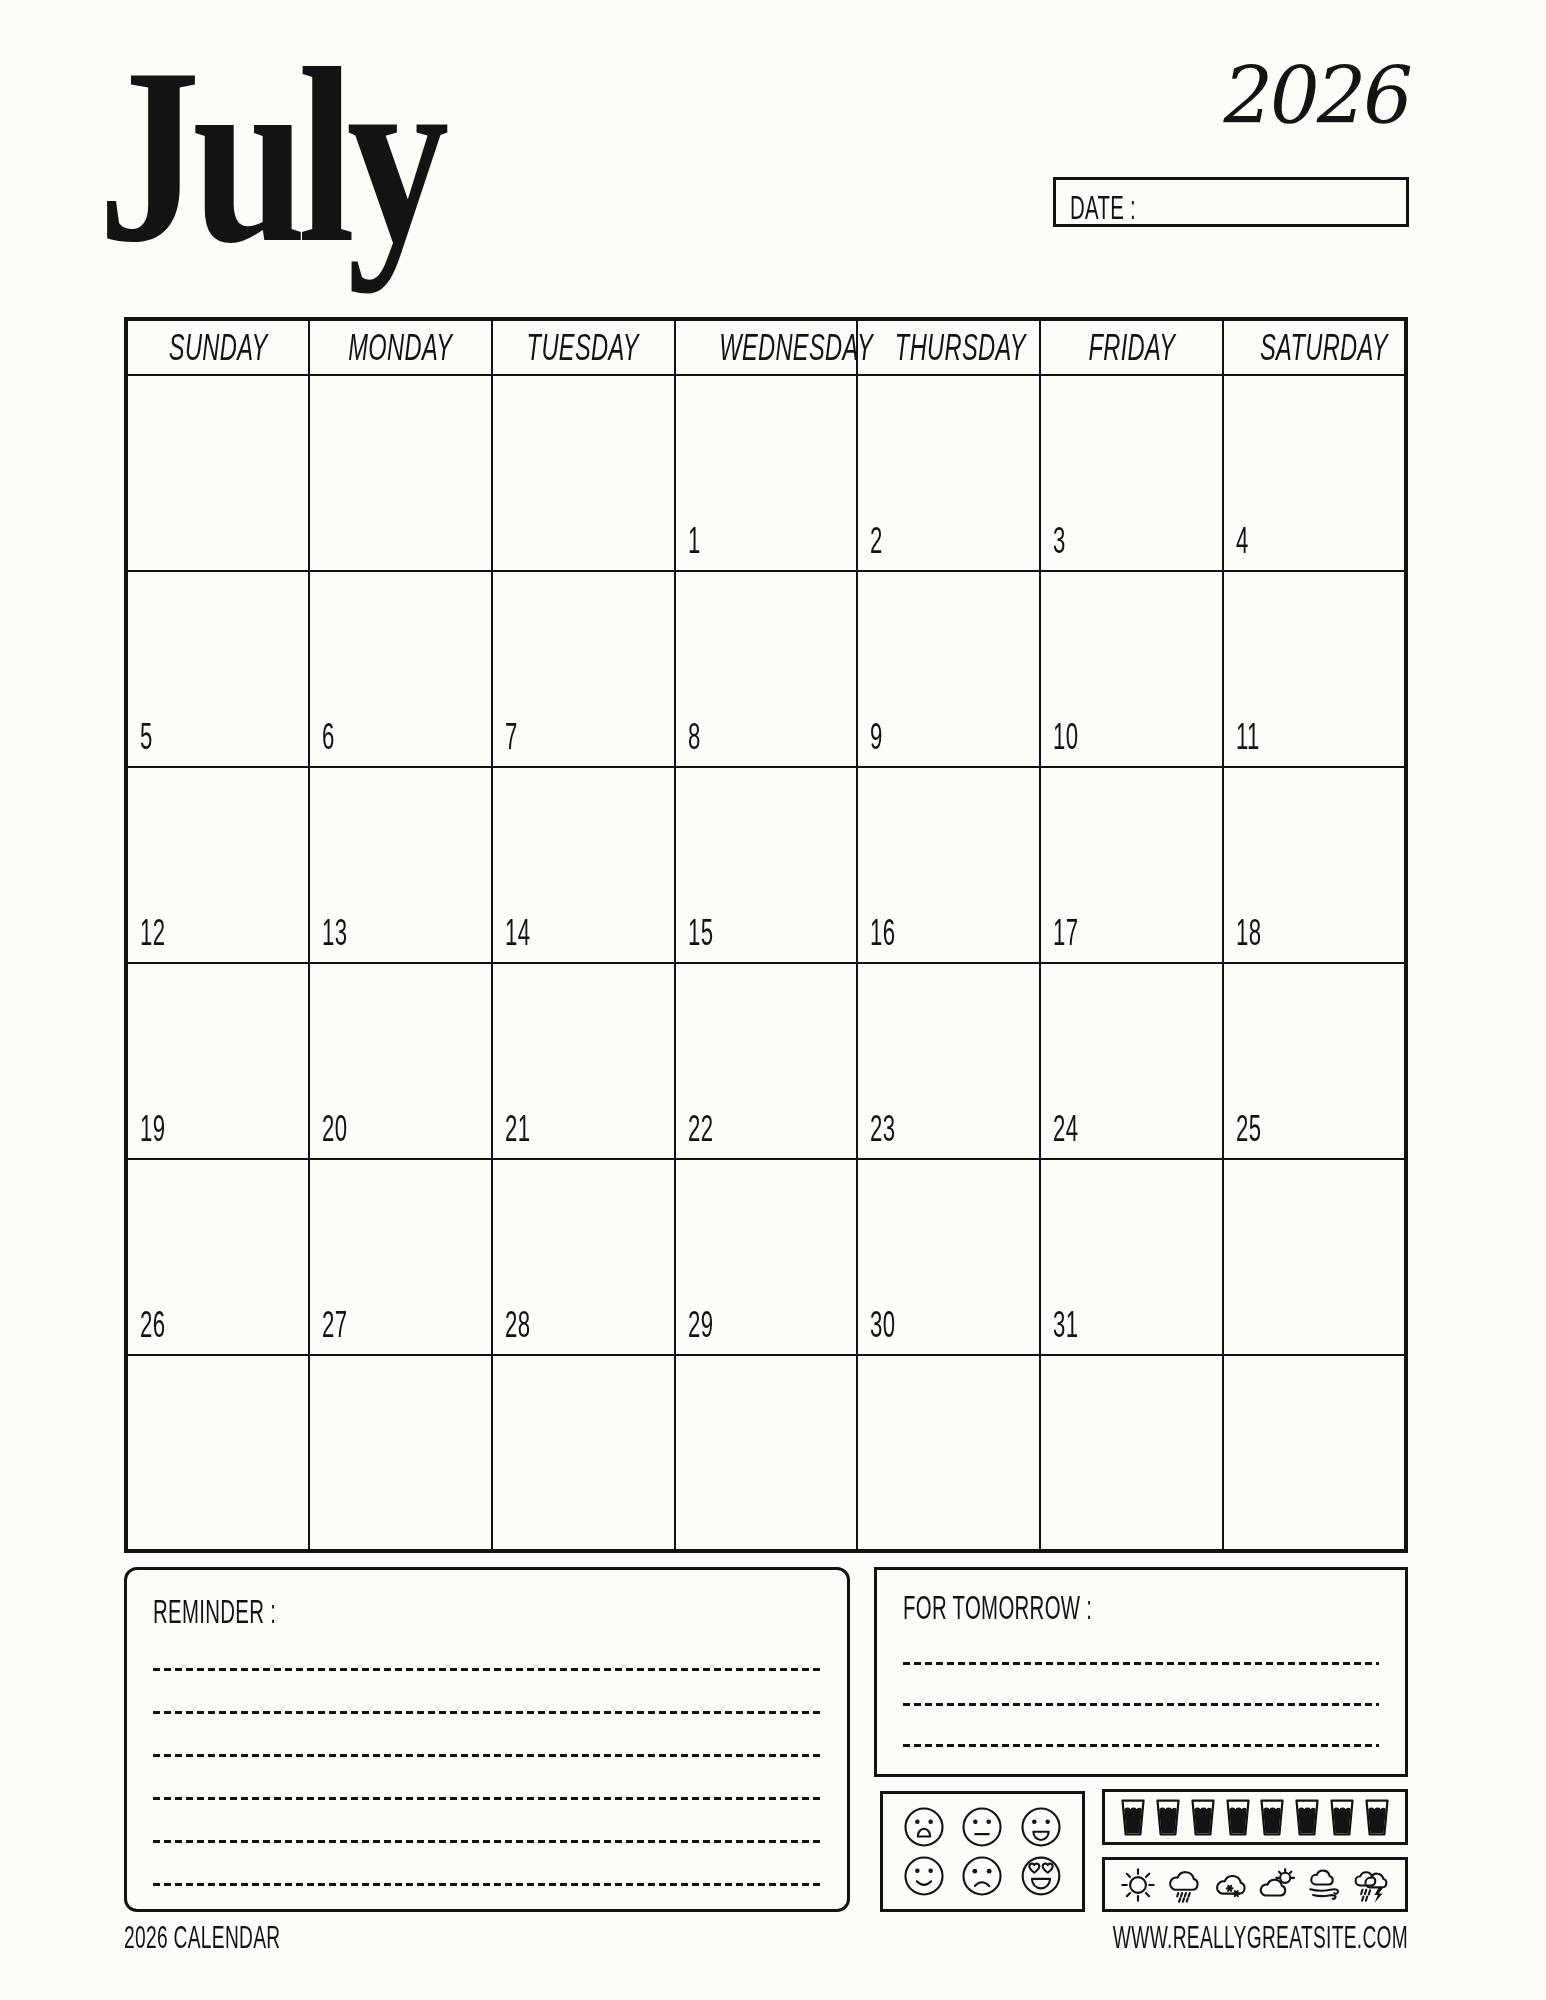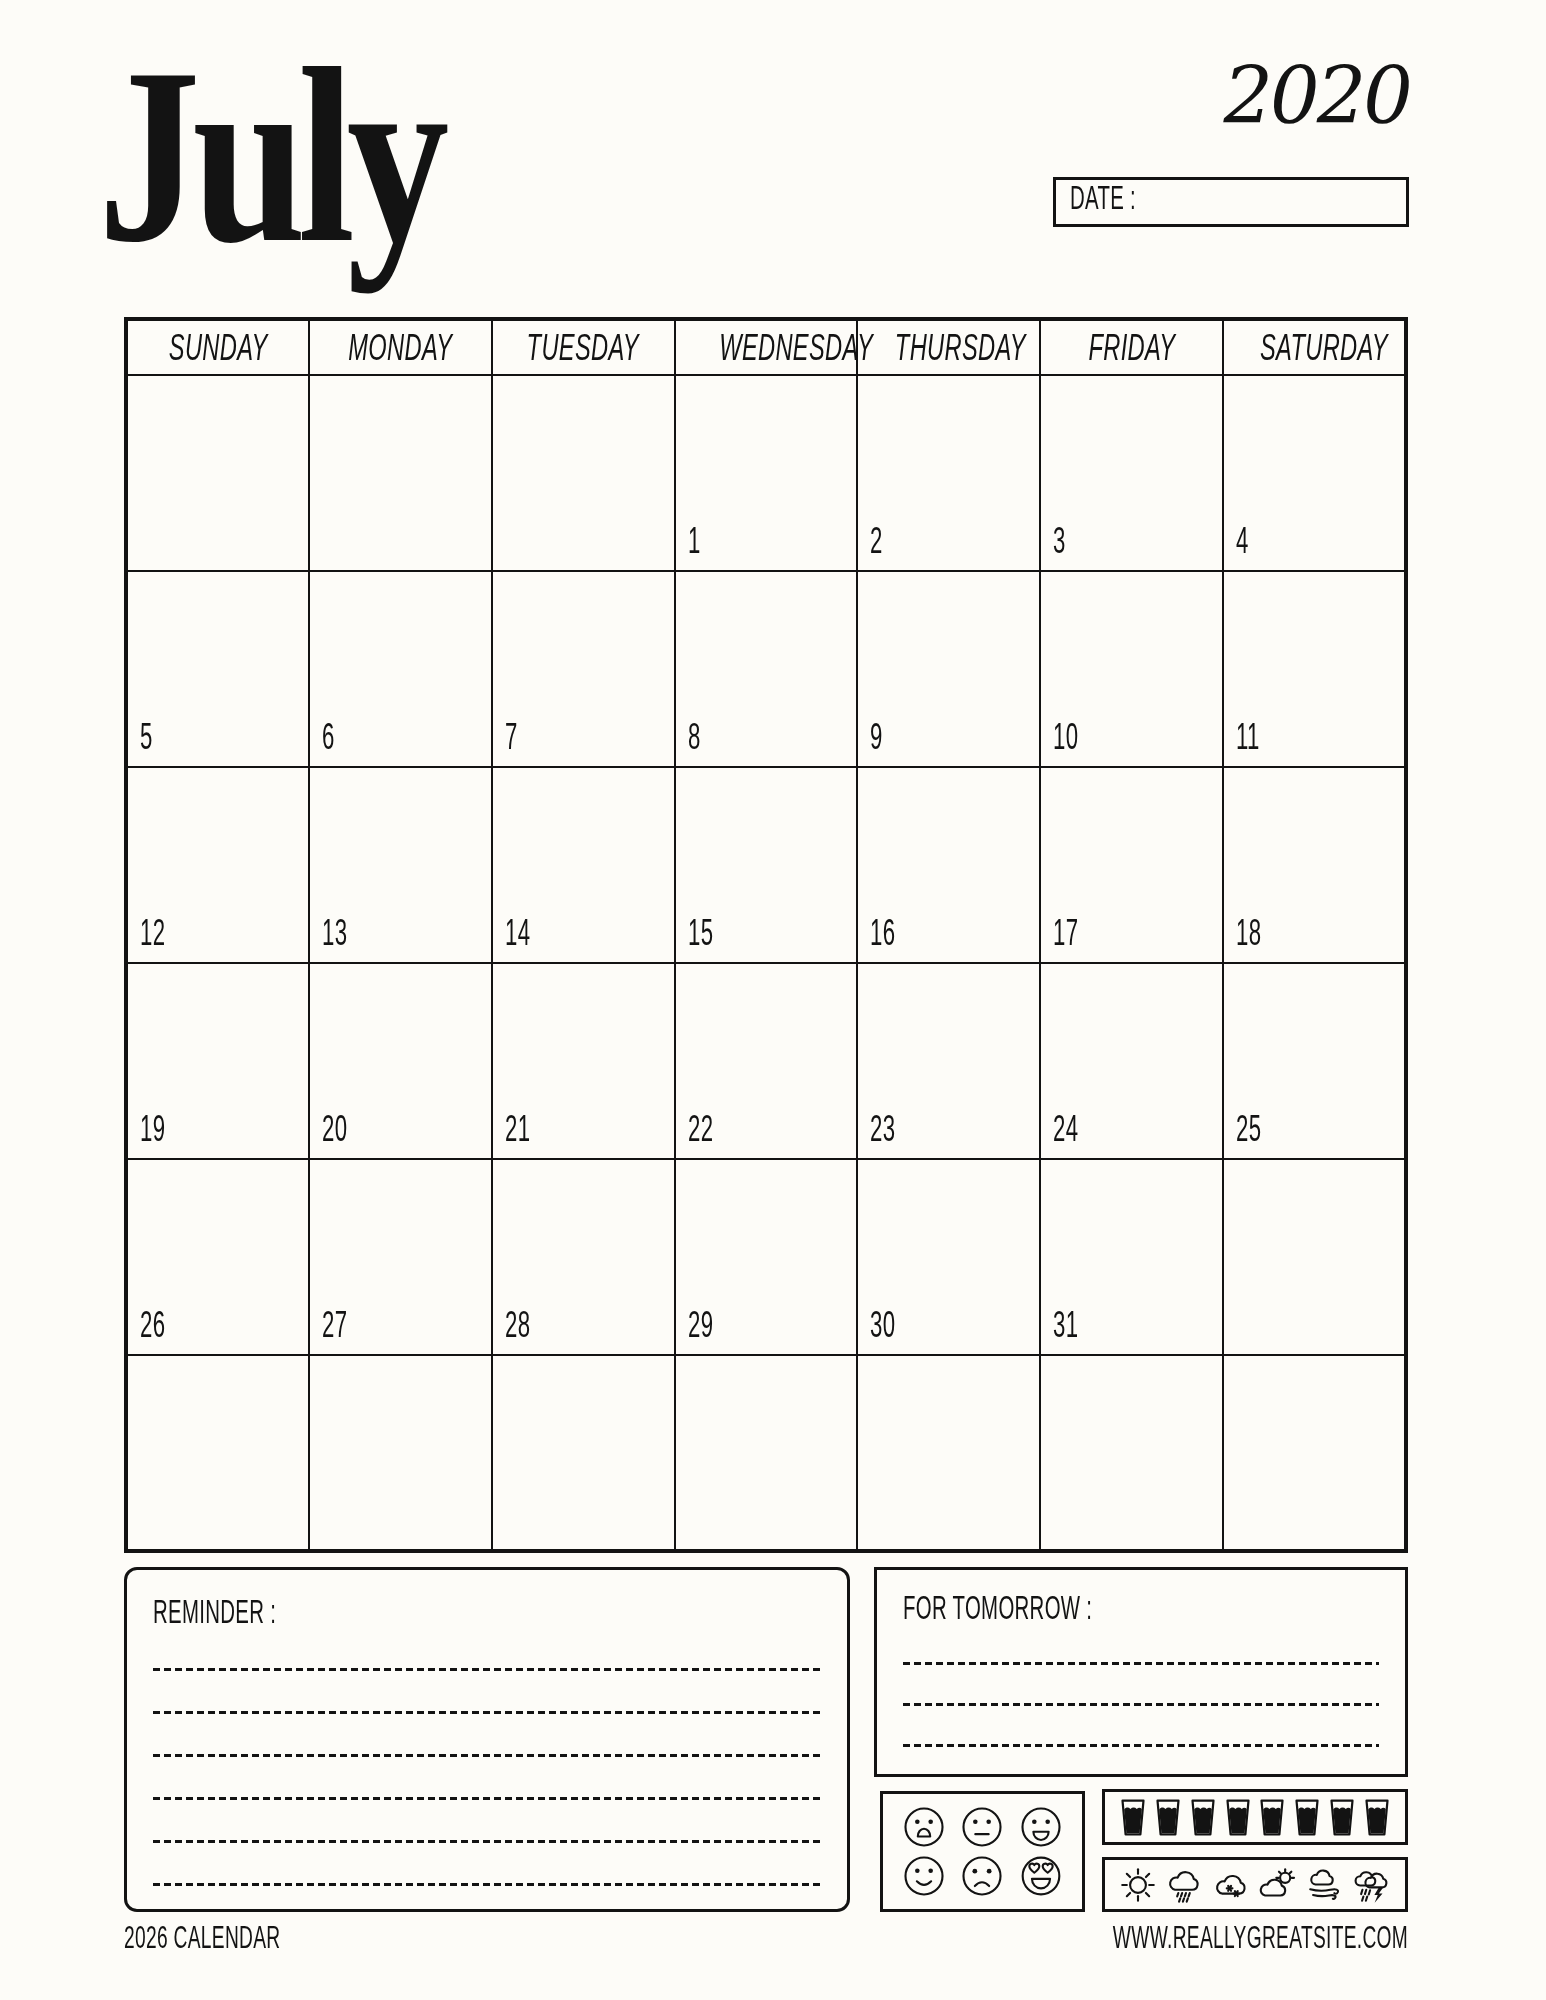--- a/index.html
+++ b/index.html
@@ -16,21 +16,21 @@
   .cond-c{display:inline-block;transform:scaleX(.64);transform-origin:50% 50%;white-space:nowrap;letter-spacing:.5px;}
   .cond-r{display:inline-block;transform:scaleX(.60);transform-origin:100% 50%;white-space:nowrap;letter-spacing:.5px;}
 
   .title{position:absolute;left:98px;top:16px;font-family:"Liberation Serif",serif;
          font-weight:bold;font-size:250px;line-height:1.05;letter-spacing:-10px;
          transform:scaleX(.82);transform-origin:0 0;}
   .year{position:absolute;right:136px;top:48px;font-family:"DejaVu Serif",serif;
         font-style:italic;font-size:78px;line-height:1;letter-spacing:-3px;}
 
   .date-box{position:absolute;left:1053px;top:168px;width:356px;height:50px;
-            border:3px solid var(--ink);box-sizing:border-box;display:flex;align-items:flex-start;padding-left:14px;}
+            border:3px solid var(--ink);box-sizing:border-box;display:flex;align-items:flex-end;padding-left:14px;}
   .lbl{font-size:34px;line-height:1;}
 
   table.cal{position:absolute;left:124px;top:308px;width:1284px;border-collapse:collapse;
             table-layout:fixed;border:4px solid var(--ink);}
   table.cal th,table.cal td{border:2.5px solid var(--ink);padding:0;}
   table.cal thead tr{height:56px;font-style:italic;}
   table.cal tbody tr{height:196px;}
   table.cal th{font-weight:normal;font-size:37px;text-align:center;vertical-align:middle;}
   table.cal td{vertical-align:bottom;text-align:left;}
   .daynum{font-size:37px;margin:0 0 8px 12px;}
@@ -56,21 +56,21 @@
   svg{display:block;}
   .stk{stroke:var(--ink);fill:none;stroke-width:2.2;stroke-linecap:round;stroke-linejoin:round;}
   .fil{fill:var(--ink);stroke:none;}
 </style>
 </head>
 <body>
 
 <div class="page">
 
   <div class="title">July</div>
-  <div class="year">2020</div>
+  <div class="year">2026</div>
 
   <div class="date-box">
     <span class="lbl"><span class="cond">DATE :</span></span>
   </div>
 
   <table class="cal">
     <thead>
       <tr>
         <th><span class="cond-c">SUNDAY</span></th>
         <th><span class="cond-c">MONDAY</span></th>

